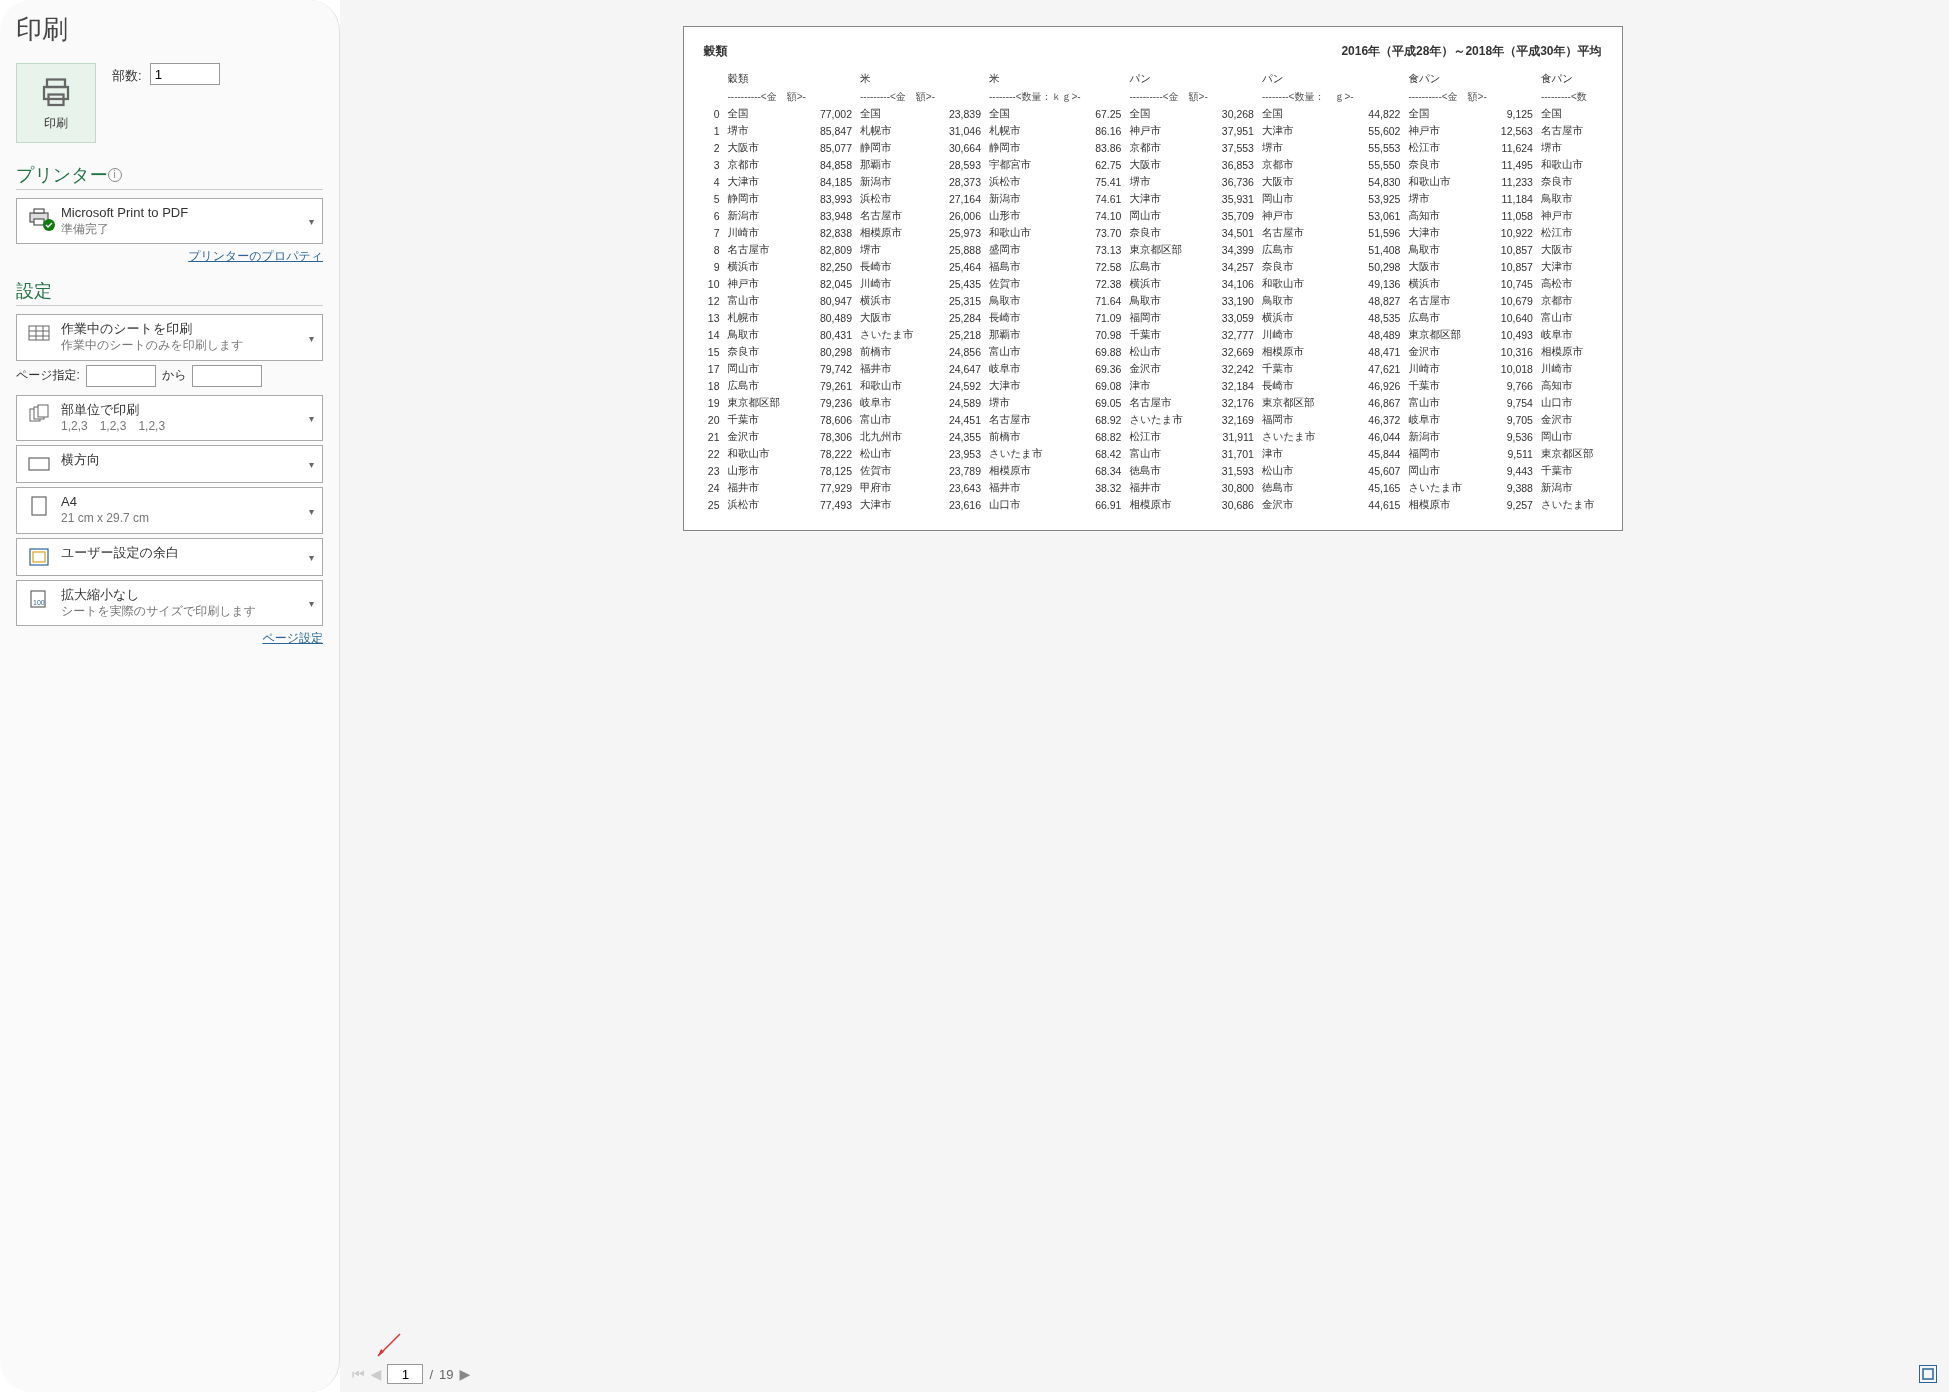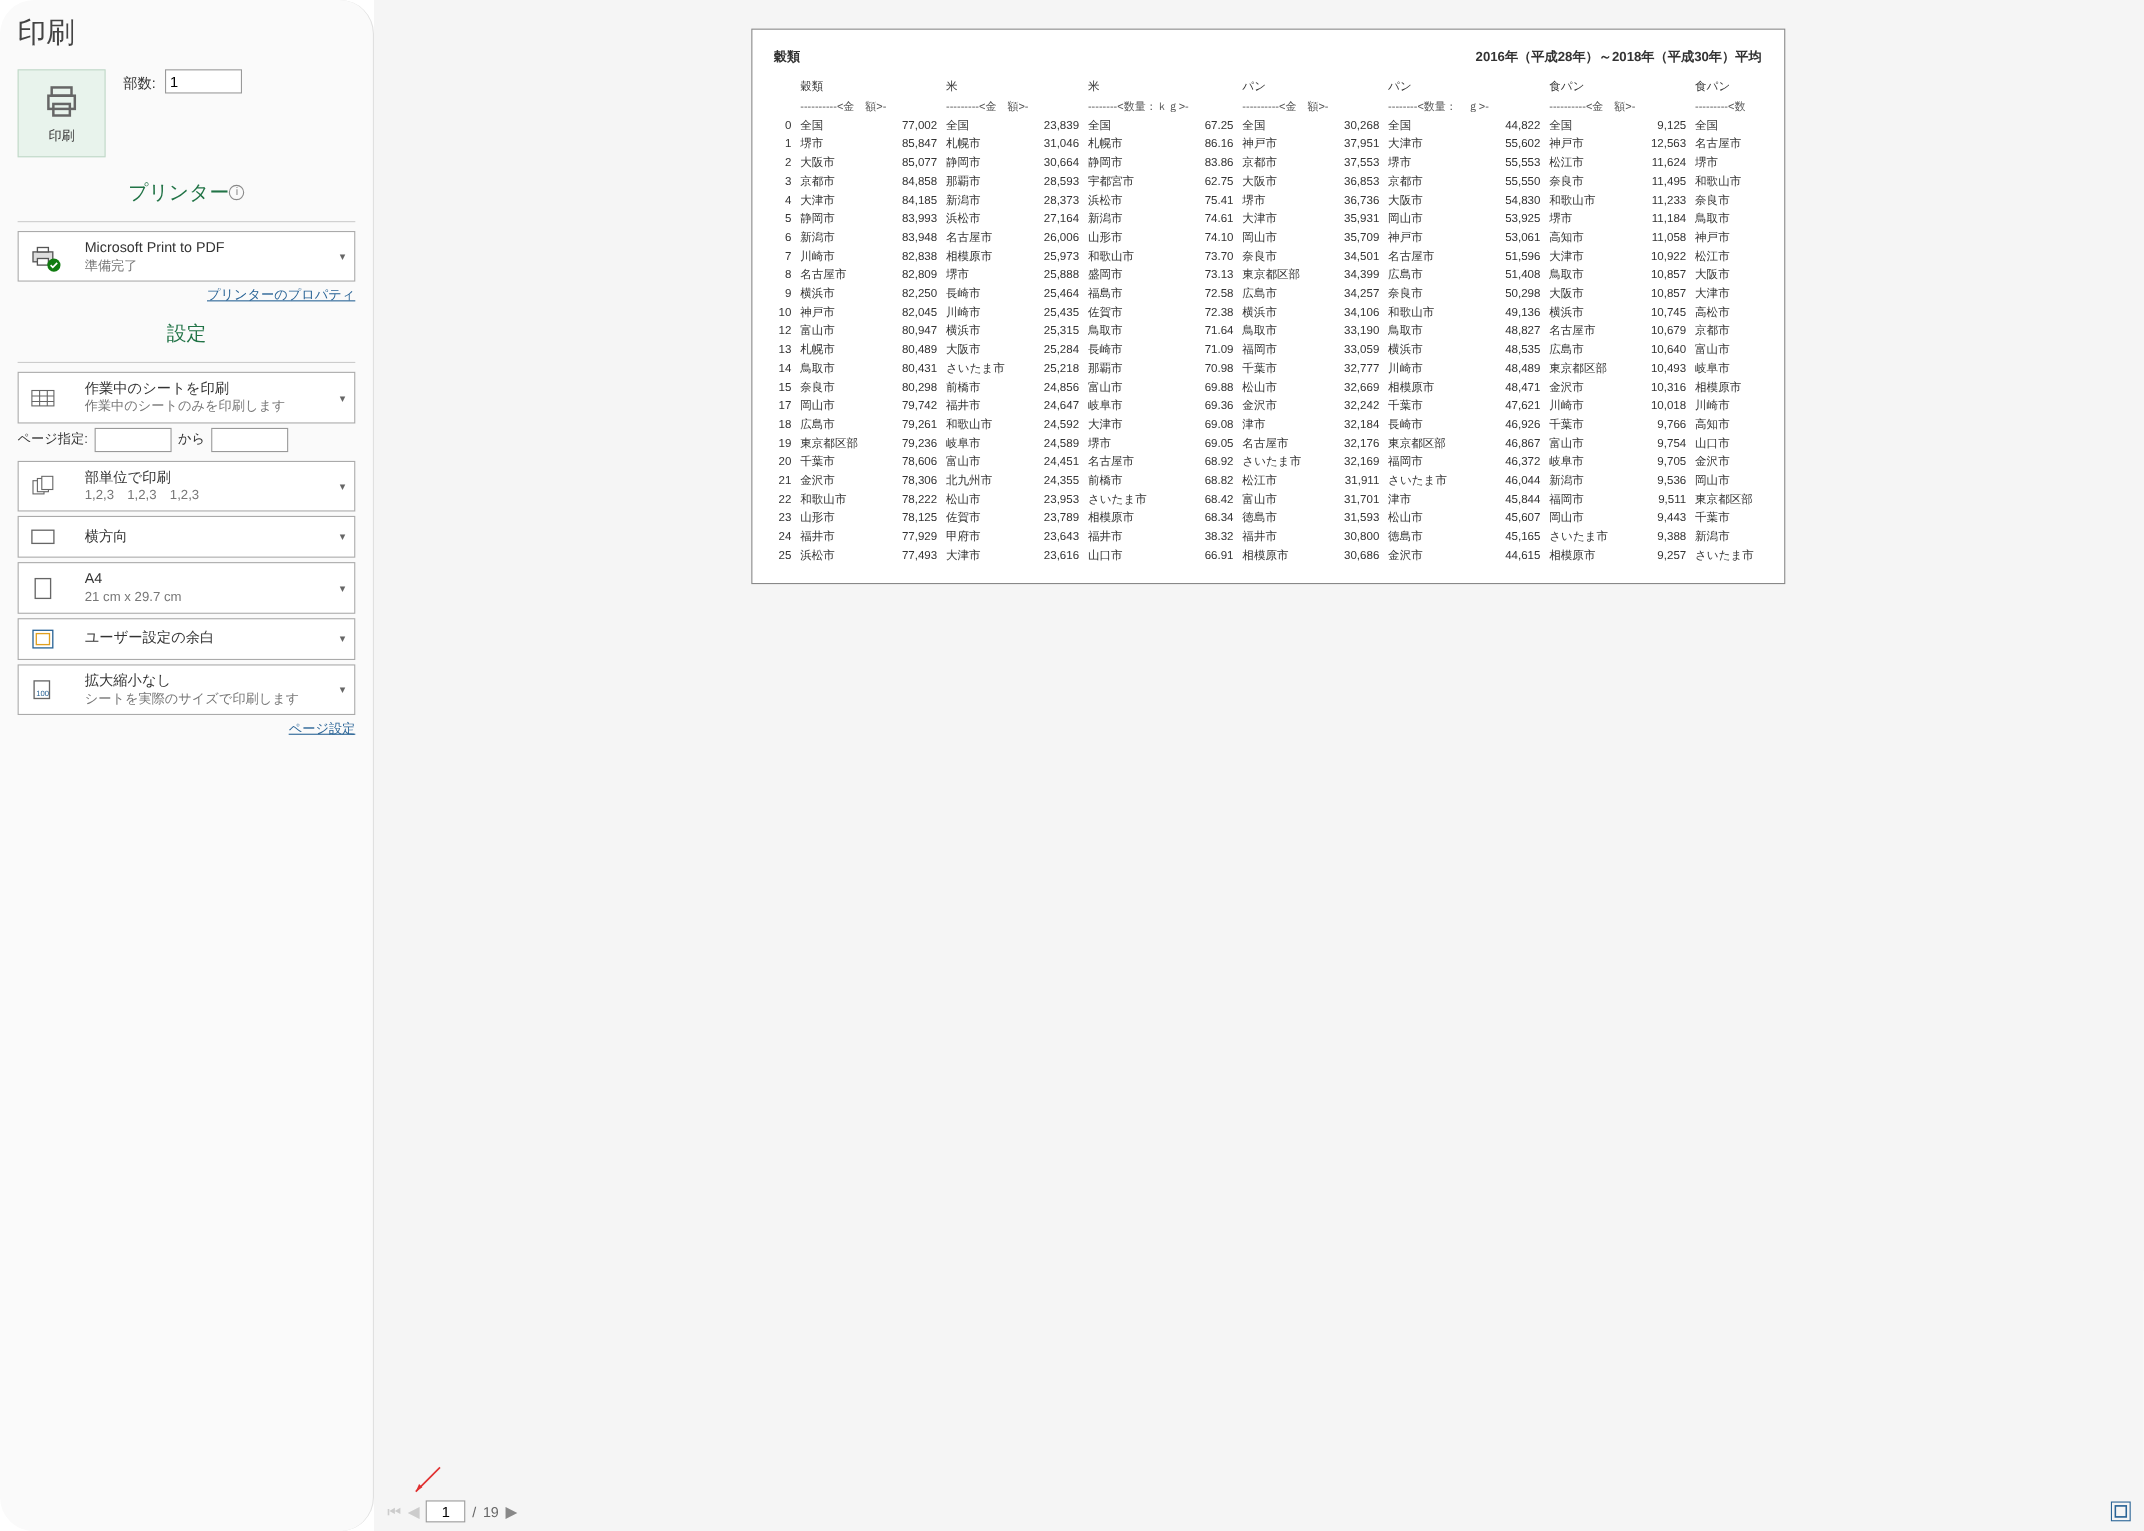--- a/index.html
+++ b/index.html
@@ -6,23 +6,23 @@
   body { font-family: "Yu Gothic UI", "Meiryo", sans-serif; background: #fff; color: #333; font-size: 13px; }
   .main { display: flex; height: 100vh; }
   .left-panel { width: 340px; padding: 12px 16px; background: #fafafa; border-right: 1px solid #e0e0e0; overflow-y: auto; border-radius: 31px; }
   .left-panel h1 { font-size: 26px; font-weight: 300; color: #444; margin-bottom: 16px; }
   .print-block { display: flex; align-items: flex-start; gap: 16px; margin-bottom: 20px; }
   .print-btn { width: 80px; height: 80px; background: #e8f3ec; border: 1px solid #c0d8c8; display: flex; flex-direction: column; align-items: center; justify-content: center; cursor: pointer; }
   .print-btn svg { width: 36px; height: 36px; }
   .print-btn-label { font-size: 12px; margin-top: 4px; }
   .copies { display: flex; align-items: flex-end; gap: 8px; font-size: 13px; }
   .copies input { width: 70px; height: 22px; border: 1px solid #999; padding: 0 4px; text-align: left; }
-  .section-header { color: #217346; font-size: 18px; font-weight: normal; border-bottom: 1px solid #ccc; padding-bottom: 14px; margin: 14px 0 8px 0; display: flex; justify-content: center; align-items: center; }
+  .section-header { color: #217346; font-size: 18px; font-weight: normal; border-bottom: 1px solid #ccc; padding-bottom: 2px; margin: 14px 0 8px 0; display: flex; justify-content: flex-start; align-items: center; }
   .info-icon { width: 14px; height: 14px; border: 1px solid #888; border-radius: 50%; font-size: 10px; text-align: center; line-height: 12px; color: #888; }
-  .dropdown { border: 1px solid #aaa; background: #fff; padding: 6px 8px; display: flex; align-items: center; gap: 24px; margin-bottom: 4px; cursor: pointer; position: relative; }
+  .dropdown { border: 1px solid #aaa; background: #fff; padding: 6px 8px; display: flex; align-items: flex-start; gap: 8px; margin-bottom: 4px; cursor: pointer; position: relative; }
   .dropdown::after { content: "▾"; position: absolute; right: 8px; top: 50%; transform: translateY(-50%); color: #666; font-size: 10px; }
   .dropdown .icon { width: 28px; height: 24px; display: flex; align-items: center; justify-content: center; flex-shrink: 0; }
   .dropdown .text { display: flex; flex-direction: column; line-height: 1.3; }
   .dropdown .text .sub { color: #777; font-size: 12px; }
   .link-row { text-align: right; margin-bottom: 10px; }
   .link-row a { color: #2a6496; font-size: 12px; text-decoration: underline; cursor: pointer; }
   .page-range { display: flex; align-items: center; gap: 6px; font-size: 12px; margin-bottom: 8px; }
   .page-range input { width: 70px; height: 22px; border: 1px solid #999; }
   .printer-icon-wrap { position: relative; }
   .check-badge { position: absolute; bottom: -2px; right: -2px; width: 12px; height: 12px; background: #107c10; border-radius: 50%; display: flex; align-items: center; justify-content: center; }

